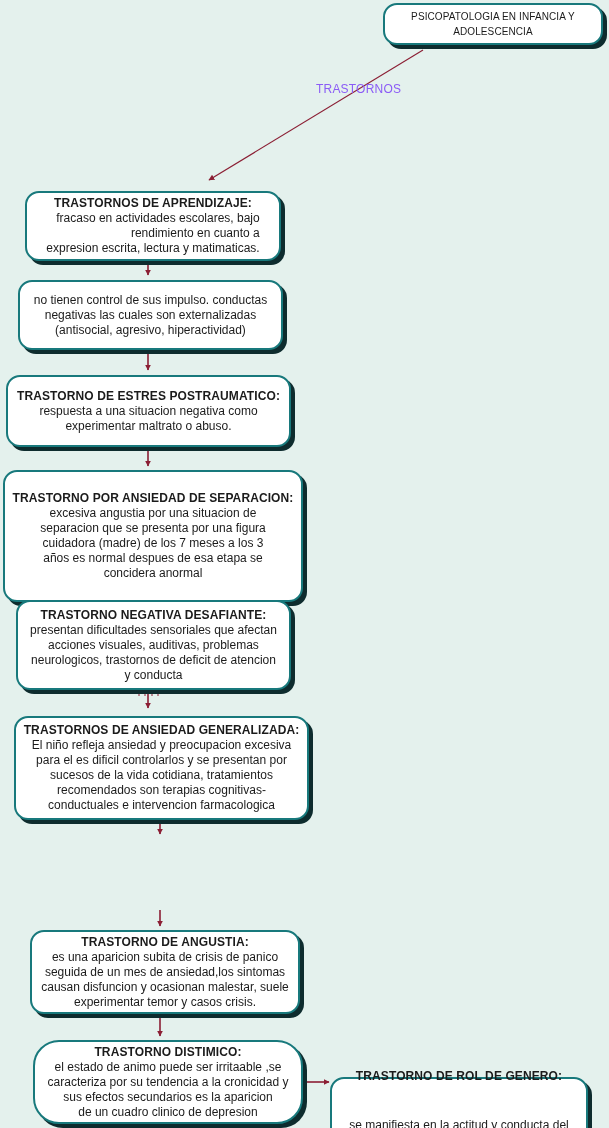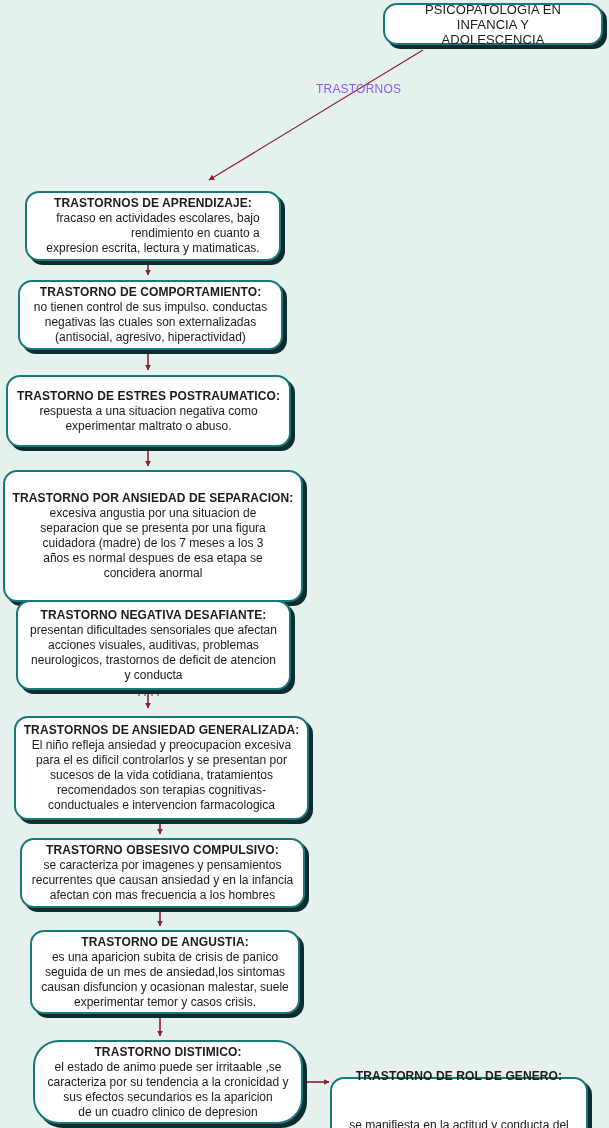--- a/index.html
+++ b/index.html
@@ -49,21 +49,21 @@
     letter-spacing: 0.1px;
     white-space: nowrap;
   }
   .node .body {
     font-size: 12px;
     line-height: 15px;
     white-space: pre-line;
   }
   .node.root .title {
     font-weight: normal;
-    font-size: 13px;
+    font-size: 10px;
     line-height: 15px;
     white-space: pre-line;
   }
   .edge-label {
     position: absolute;
     color: #8b5cf6;
     font-size: 12px;
     font-family: "Liberation Sans", sans-serif;
     letter-spacing: 0.2px;
     white-space: nowrap;
@@ -116,21 +116,20 @@
   </div>
 
   <div class="node" style="left:25px; top:191px; width:256px; height:70px;text-align:right;">
     <div class="title">TRASTORNOS DE APRENDIZAJE:</div>
     <div class="body">fracaso en actividades escolares, bajo
 rendimiento en cuanto a
 expresion escrita, lectura y matimaticas.</div>
   </div>
 
   <div class="node" style="left:18px; top:280px; width:265px; height:70px;">
-    <div class="title">TRASTORNO DE COMPORTAMIENTO:</div>
     <div class="body">no tienen control de sus impulso. conductas
 negativas las cuales son externalizadas
 (antisocial, agresivo, hiperactividad)</div>
   </div>
 
   <div class="node" style="left:6px; top:375px; width:285px; height:72px;justify-content:center;">
     <div class="title">TRASTORNO DE ESTRES POSTRAUMATICO:</div>
     <div class="body">respuesta a una situacion negativa como
 experimentar maltrato o abuso.</div>
   </div>
@@ -154,26 +153,20 @@
 
   <div class="node" style="left:14px; top:716px; width:295px; height:104px;">
     <div class="title">TRASTORNOS DE ANSIEDAD GENERALIZADA:</div>
     <div class="body">El niño refleja ansiedad y preocupacion excesiva
 para el es dificil controlarlos y se presentan por
 sucesos de la vida cotidiana, tratamientos
 recomendados son terapias cognitivas-
 conductuales e intervencion farmacologica</div>
   </div>
 
-  <div class="node" style="left:20px; top:838px; width:285px; height:70px;">
-    <div class="title">TRASTORNO OBSESIVO COMPULSIVO:</div>
-    <div class="body">se caracteriza por imagenes y pensamientos
-recurrentes que causan ansiedad y en la infancia
-afectan con mas frecuencia a los hombres</div>
-  </div>
 
   <div class="node" style="left:30px; top:930px; width:270px; height:84px;">
     <div class="title">TRASTORNO DE ANGUSTIA:</div>
     <div class="body">es una aparicion subita de crisis de panico
 seguida de un mes de ansiedad,los sintomas
 causan disfuncion y ocasionan malestar, suele
 experimentar temor y casos crisis.</div>
   </div>
 
   <div class="node" style="left:33px; top:1040px; width:270px; height:84px;border-radius:26px;">

